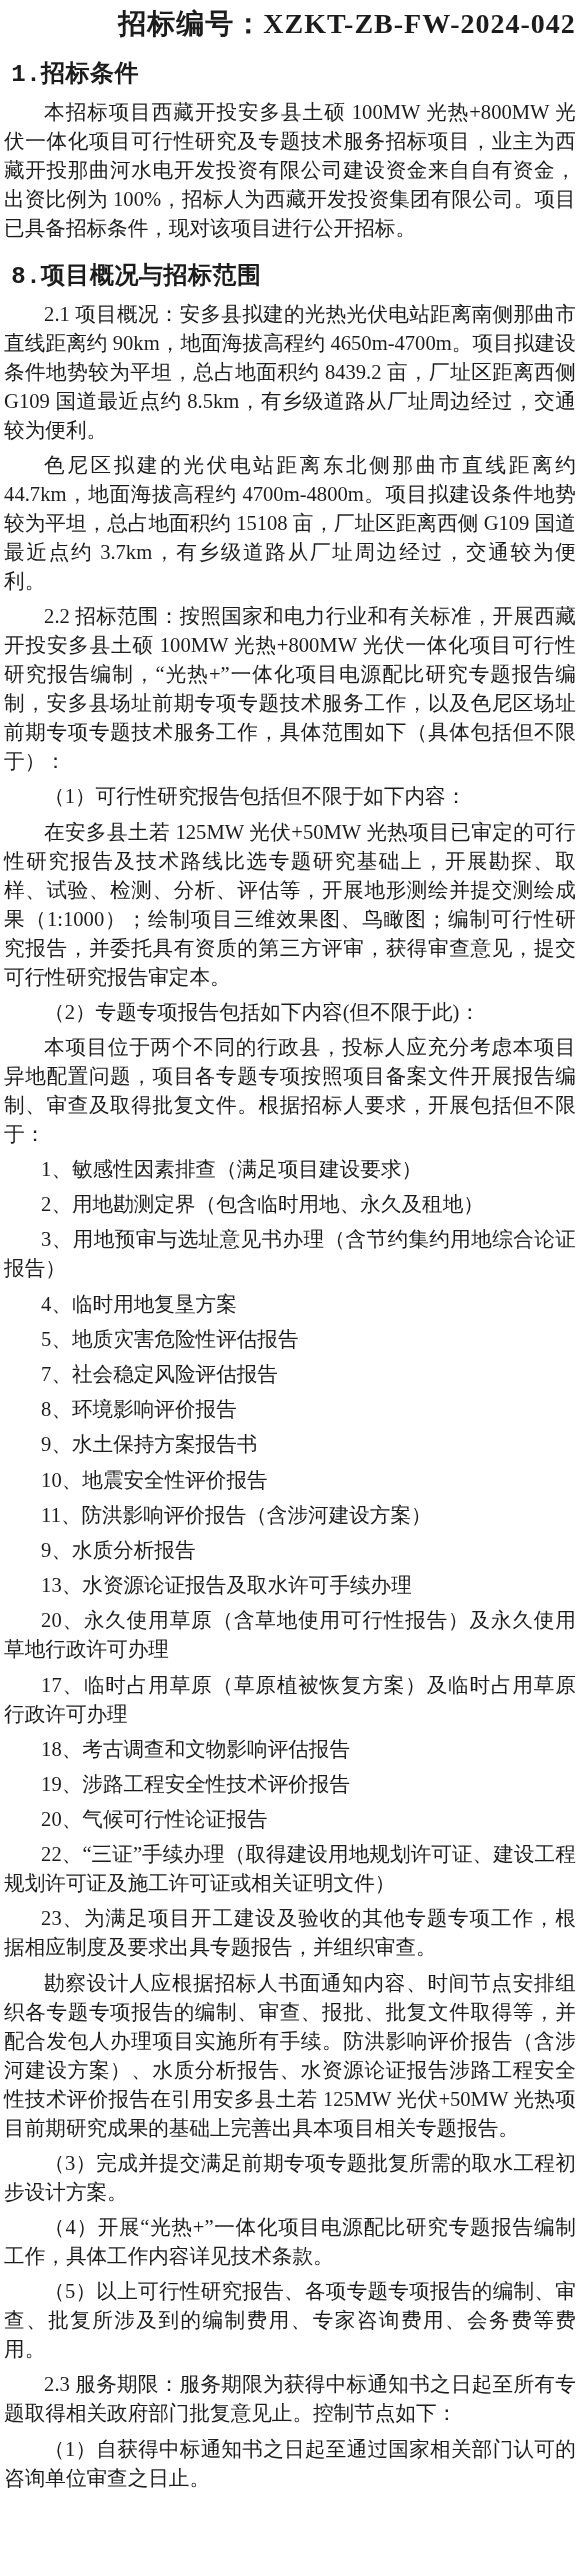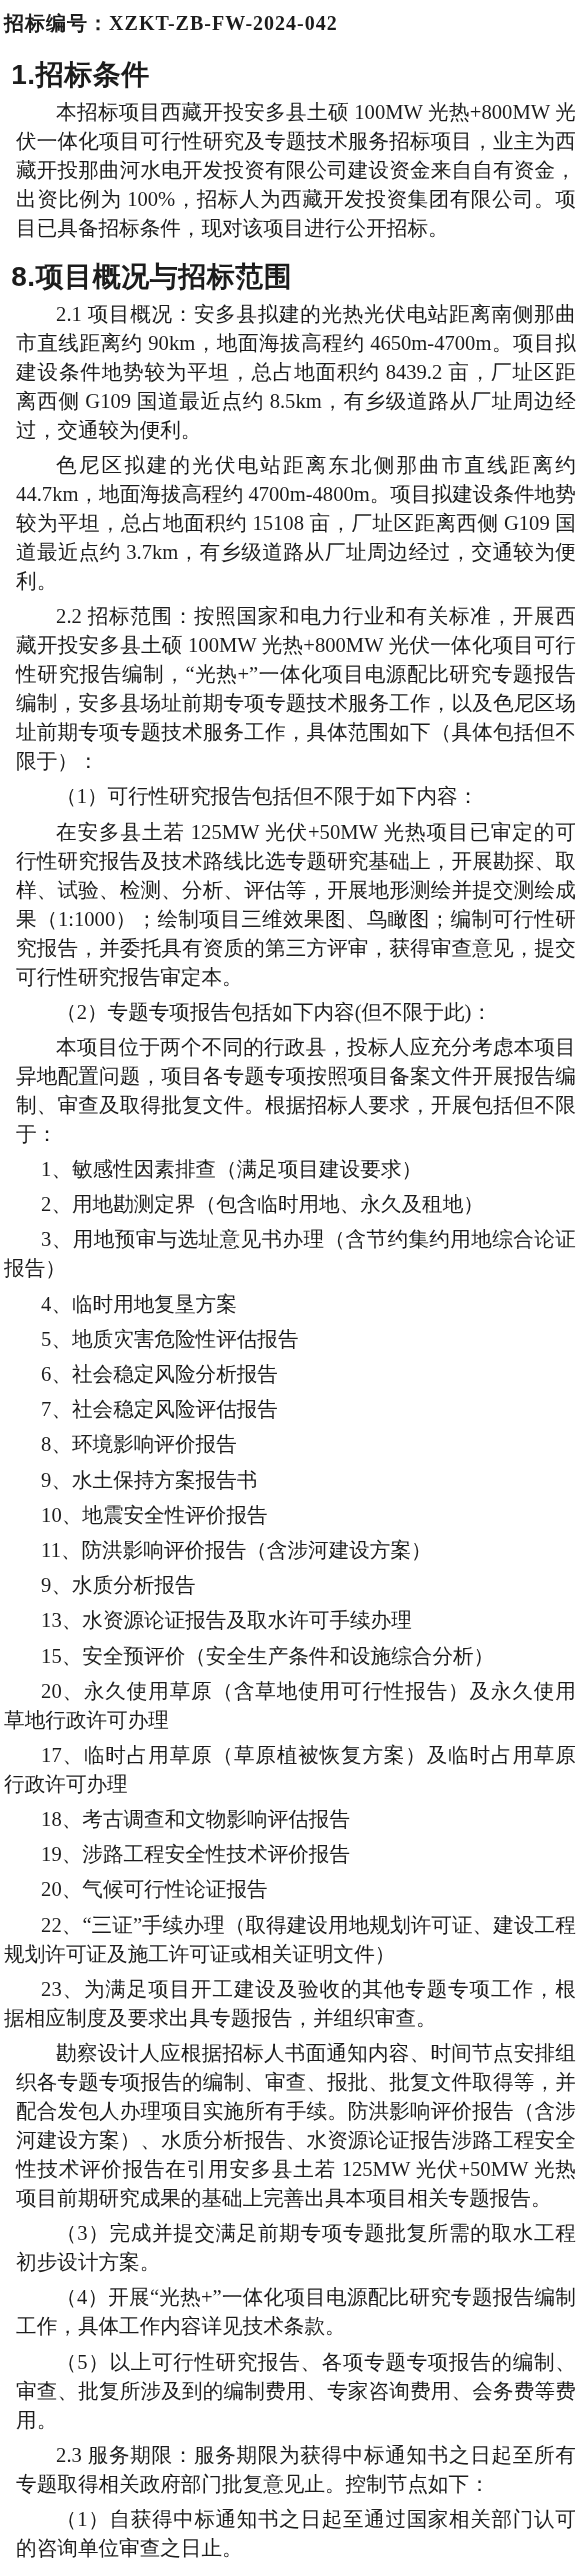--- a/index.html
+++ b/index.html
@@ -5,29 +5,29 @@
   html,body { margin:0; padding:0; background:#ffffff; }
   .page {
     position:relative; width:581px; height:4021px; overflow:hidden;
     background:#ffffff; color:#1c1c1c;
     font-family:"Liberation Serif","DejaVu Serif",serif;
     font-size:20.6px; line-height:29px; box-sizing:border-box;
   }
   .content { padding:5.2px 5.2px 0 4.1px; }
   .blk { margin:6.2px 0; }
   .title {
-    text-align:left; font-weight:700; font-size:20px; letter-spacing:1px;
+    text-align:right; font-weight:700; font-size:28px; letter-spacing:1px;
     margin:4.1px 0 20.6px;
   }
   .heading {
-    font-family:Liberation Sans, sans-serif;
-    font-weight:700; font-size:28px; line-height:31px;
+    font-family:Liberation Mono, monospace;
+    font-weight:700; font-size:24px; line-height:31px;
     margin:17.5px 0 8.2px; padding-left:7.2px; letter-spacing:0.5px;
   }
-  .para { text-indent:40px; text-align:justify;margin-left:12px; }
+  .para { text-indent:40px; text-align:justify; }
   .item { text-indent:37px; text-align:justify; }
 </style>
 </head>
 <body>
 
 <div class="page">
   <div class="content" id="doc-content">
       <div class="blk title">招标编号：XZKT-ZB-FW-2024-042</div>
       <div class="blk heading">1.招标条件</div>
       <div class="blk para">本招标项目西藏开投安多县土硕 100MW 光热+800MW 光伏一体化项目可行性研究及专题技术服务招标项目，业主为西藏开投那曲河水电开发投资有限公司建设资金来自自有资金，出资比例为 100%，招标人为西藏开发投资集团有限公司。项目已具备招标条件，现对该项目进行公开招标。</div>
@@ -37,29 +37,27 @@
       <div class="blk para">2.2 招标范围：按照国家和电力行业和有关标准，开展西藏开投安多县土硕 100MW 光热+800MW 光伏一体化项目可行性研究报告编制，“光热+”一体化项目电源配比研究专题报告编制，安多县场址前期专项专题技术服务工作，以及色尼区场址前期专项专题技术服务工作，具体范围如下（具体包括但不限于）：</div>
       <div class="blk para">（1）可行性研究报告包括但不限于如下内容：</div>
       <div class="blk para">在安多县土若 125MW 光伏+50MW 光热项目已审定的可行性研究报告及技术路线比选专题研究基础上，开展勘探、取样、试验、检测、分析、评估等，开展地形测绘并提交测绘成果（1:1000）；绘制项目三维效果图、鸟瞰图；编制可行性研究报告，并委托具有资质的第三方评审，获得审查意见，提交可行性研究报告审定本。</div>
       <div class="blk para">（2）专题专项报告包括如下内容(但不限于此)：</div>
       <div class="blk para">本项目位于两个不同的行政县，投标人应充分考虑本项目异地配置问题，项目各专题专项按照项目备案文件开展报告编制、审查及取得批复文件。根据招标人要求，开展包括但不限于：</div>
       <div class="blk item">1、敏感性因素排查（满足项目建设要求）</div>
       <div class="blk item">2、用地勘测定界（包含临时用地、永久及租地）</div>
       <div class="blk item">3、用地预审与选址意见书办理（含节约集约用地综合论证报告）</div>
       <div class="blk item">4、临时用地复垦方案</div>
       <div class="blk item">5、地质灾害危险性评估报告</div>
-      <div class="blk item">6、社会稳定风险分析报告</div>
       <div class="blk item">7、社会稳定风险评估报告</div>
       <div class="blk item">8、环境影响评价报告</div>
       <div class="blk item">9、水土保持方案报告书</div>
       <div class="blk item">10、地震安全性评价报告</div>
       <div class="blk item">11、防洪影响评价报告（含涉河建设方案）</div>
       <div class="blk item">9、水质分析报告</div>
       <div class="blk item">13、水资源论证报告及取水许可手续办理</div>
-      <div class="blk item">15、安全预评价（安全生产条件和设施综合分析）</div>
       <div class="blk item">20、永久使用草原（含草地使用可行性报告）及永久使用草地行政许可办理</div>
       <div class="blk item">17、临时占用草原（草原植被恢复方案）及临时占用草原行政许可办理</div>
       <div class="blk item">18、考古调查和文物影响评估报告</div>
       <div class="blk item">19、涉路工程安全性技术评价报告</div>
       <div class="blk item">20、气候可行性论证报告</div>
       <div class="blk item">22、“三证”手续办理（取得建设用地规划许可证、建设工程规划许可证及施工许可证或相关证明文件）</div>
       <div class="blk item">23、为满足项目开工建设及验收的其他专题专项工作，根据相应制度及要求出具专题报告，并组织审查。</div>
       <div class="blk para">勘察设计人应根据招标人书面通知内容、时间节点安排组织各专题专项报告的编制、审查、报批、批复文件取得等，并配合发包人办理项目实施所有手续。防洪影响评价报告（含涉河建设方案）、水质分析报告、水资源论证报告涉路工程安全性技术评价报告在引用安多县土若 125MW 光伏+50MW 光热项目前期研究成果的基础上完善出具本项目相关专题报告。</div>
       <div class="blk para">（3）完成并提交满足前期专项专题批复所需的取水工程初步设计方案。</div>
       <div class="blk para">（4）开展“光热+”一体化项目电源配比研究专题报告编制工作，具体工作内容详见技术条款。</div>

